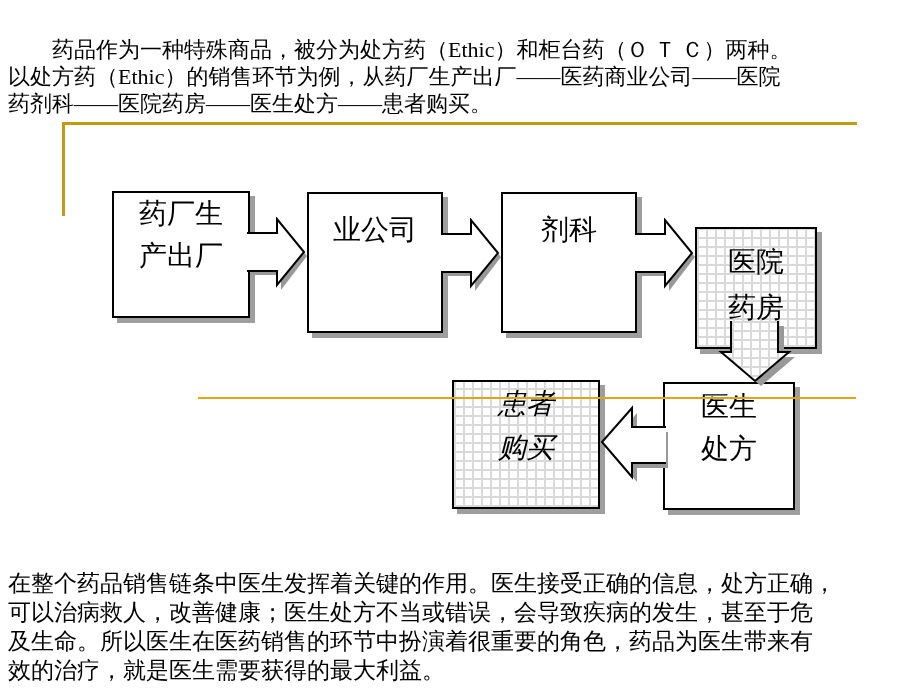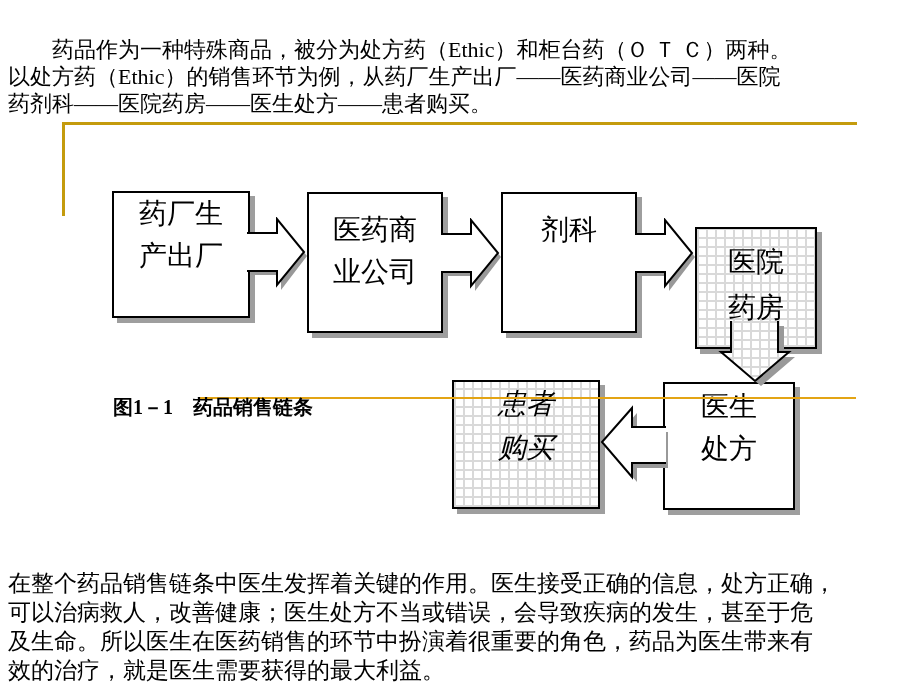--- a/index.html
+++ b/index.html
@@ -48,21 +48,20 @@
 
   <div class="gold" style="left:62px;top:122px;width:795px;height:3px;"></div>
   <div class="gold" style="left:62px;top:122px;width:3px;height:94px;"></div>
 
   <div class="fbox" style="left:112px;top:191px;width:134px;height:123px;">
     <div>药厂生</div>
     <div>产出厂</div>
   </div>
 
   <div class="fbox" style="left:307px;top:192px;width:132px;height:122px;padding-top:15px;">
-    <div>医药商</div>
     <div>业公司</div>
   </div>
 
   <div class="fbox" style="left:501px;top:192px;width:132px;height:122px;padding-top:15px;">
     <div>剂科</div>
   </div>
 
   <div class="fbox tex" style="left:695px;top:213px;width:118px;height:108px;padding-top:10px;line-height:46px;margin-top:14px;">
     <div>医院</div>
     <div>药房</div>
@@ -103,21 +102,20 @@
     </defs>
     <path d="M23,5 L23,36 L13,36 L47,65 L81,36 L70,36 L70,5" fill="#999999" stroke="none"></path>
     <path d="M17,0 L17,31 L7,31 L41,60 L75,31 L64,31 L64,0" fill="url(#texpat)" stroke="#000000" stroke-width="2"></path>
   </svg>
 
   <svg class="arrow" style="left:598px;top:403px;" width="70" height="82" viewBox="0 0 70 82">
     <path d="M70,29 L39,29 L39,10 L9,44 L39,79 L39,65 L70,65" fill="#999999" stroke="none"></path>
     <path d="M68,24 L34,24 L34,5 L4,39 L34,74 L34,60 L68,60" fill="#ffffff" stroke="#000000" stroke-width="2"></path>
   </svg>
 
-  <div class="caption">图1－1　药品销售链条</div>
 
   <div class="gold2" style="left:198px;top:397px;width:658px;height:2px;"></div>
 
   <div class="para-bottom" style="left:8px;top:569px;">
     <div>在整个药品销售链条中医生发挥着关键的作用。医生接受正确的信息，处方正确，</div>
     <div>可以治病救人，改善健康；医生处方不当或错误，会导致疾病的发生，甚至于危</div>
     <div>及生命。所以医生在医药销售的环节中扮演着很重要的角色，药品为医生带来有</div>
     <div>效的治疗，就是医生需要获得的最大利益。</div>
   </div>
 

